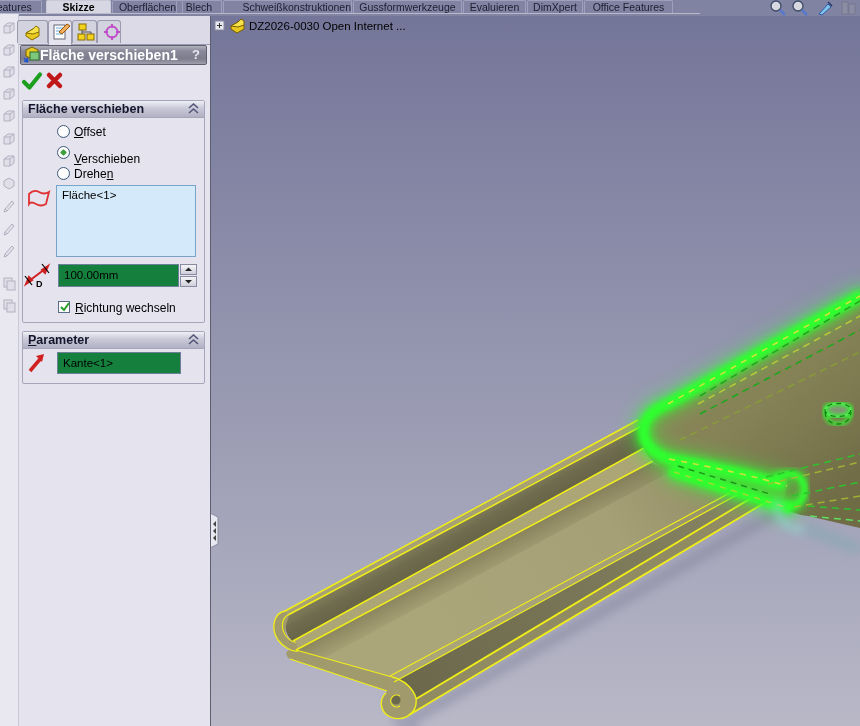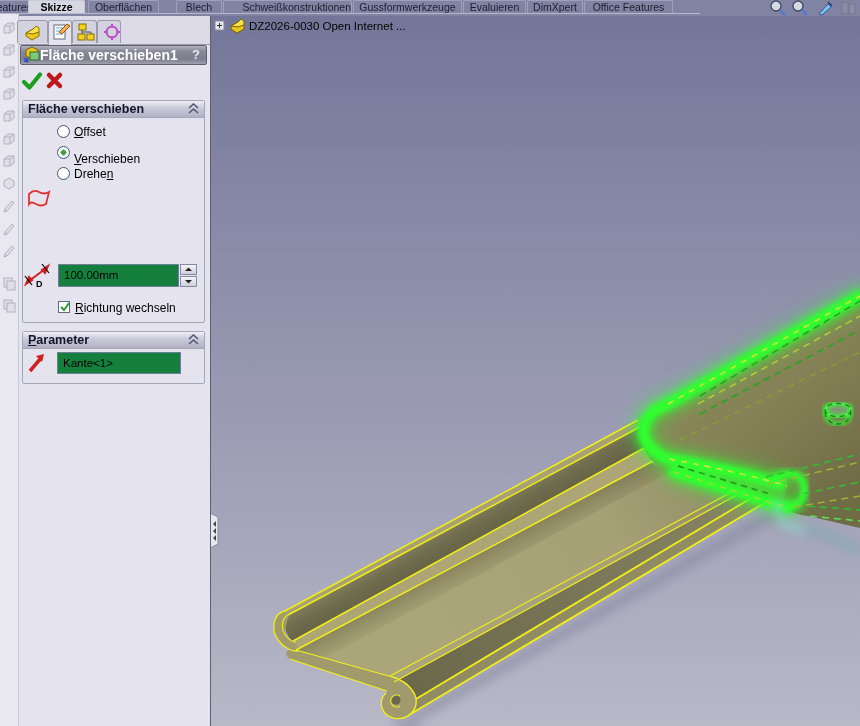--- a/index.html
+++ b/index.html
@@ -44,22 +44,22 @@
   
   .cb{position:absolute;width:12px;height:12px;background:#fff;border:1px solid #5a6b85;box-sizing:border-box;}
 </style>
 </head>
 <body>
 <div id="page">
 
   <div class="abs" id="topbar"></div>
   <div class="abs" id="topline"></div>
   <div class="ctab" style="left:-20px;width:62px;">Features</div>
-  <div class="ctab active" style="left:28px;width:57px;text-align:center;">Skizze</div>
-  <div class="ctab" style="left:88px;width:71px;">Oberflächen</div>
+  <div class="ctab active" style="left:46px;width:65px;text-align:center;">Skizze</div>
+  <div class="ctab" style="left:112px;width:71px;">Oberflächen</div>
   <div class="ctab" style="left:176px;width:46px;">Blech</div>
   <div class="ctab" style="left:223px;width:129px;text-align:right;">Schweißkonstruktionen</div>
   <div class="ctab" style="left:353px;width:109px;">Gussformwerkzeuge</div>
   <div class="ctab" style="left:463px;width:63px;">Evaluieren</div>
   <div class="ctab" style="left:527px;width:56px;">DimXpert</div>
   <div class="ctab" style="left:584px;width:89px;">Office Features</div>
 
   <svg class="abs" style="left:766px;top:0;" width="94" height="16" viewBox="0 0 94 16">
     <g stroke="#3a4a66" stroke-width="1.3" fill="none">
       <circle cx="10" cy="6" r="5" fill="#d8d8e0"></circle>
@@ -200,20 +200,23 @@
       <div class="dot"></div>
     </div>
   <div class="lbl" style="left:74px;top:152px;"><u>V</u>erschieben</div>
   <div class="radio" style="left:57px;top:167px;"></div>
   <div class="lbl" style="left:74px;top:167px;">Drehe<u>n</u></div>
 
   <svg class="abs" style="left:26px;top:188px;" width="26" height="22" viewBox="0 0 26 22">
     <path d="M3,6 Q8,1 13,4 T23,4 L20,16 Q15,19 10,16 T3,16 Z" fill="none" stroke="#e03030" stroke-width="1.8"></path>
   </svg>
 
+  <div class="inputbox" style="left:56px;top:185px;width:140px;height:72px;background:#d4e9fa;border-color:#7aa3c8;">
+    <span>Fläche&lt;1&gt;</span>
+  </div>
 
   <svg class="abs" style="left:24px;top:262px;" width="28" height="26" viewBox="0 0 28 26">
     <g stroke="#d02020" stroke-width="2" fill="#d02020">
       <line x1="5" y1="19" x2="21" y2="7"></line>
       <path d="M2,22 L8,18 L5,15 Z"></path>
       <path d="M24,4 L18,8 L21,11 Z"></path>
     </g>
     <g stroke="#000" stroke-width="1.2">
       <line x1="1" y1="14" x2="8" y2="23"></line>
       <line x1="18" y1="2" x2="25" y2="11"></line>

